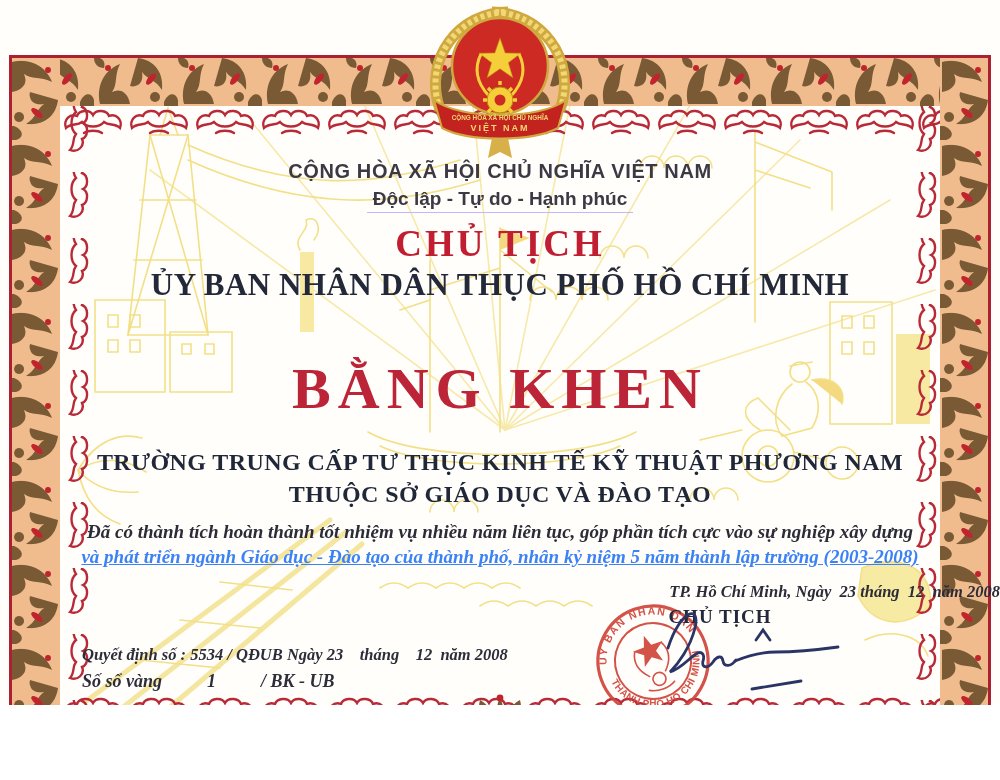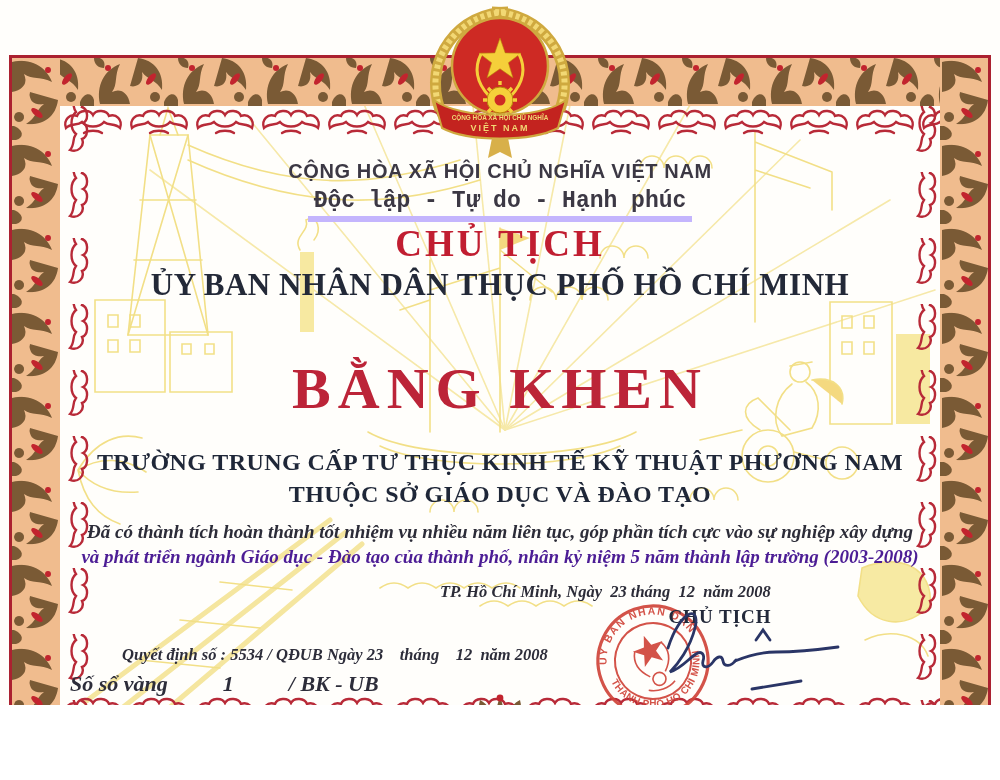--- a/index.html
+++ b/index.html
@@ -11,38 +11,38 @@
 
   
   .frame-line{left:9px;top:55px;width:976px;height:718px;border:3px solid #ab2130;z-index:3;}
   .band{z-index:2;}
   .flourish{z-index:2;}
 
   
   .republic{top:160px;font-family:"Liberation Sans","DejaVu Sans",sans-serif;font-weight:bold;
             font-size:20px;letter-spacing:.6px;color:#3c3844;z-index:6;}
   .motto-wrap{top:188px;z-index:6;}
-  .motto{display:inline-block;font-family:Liberation Mono, monospace;font-weight:bold;
-         font-size:23px;color:#3c3844;border-bottom:6px solid #c4b5fd;padding:0 6px 2px;}
+  .motto{display:inline-block;font-family:Liberation Sans, sans-serif;font-weight:bold;
+         font-size:19px;color:#3c3844;border-bottom:1px solid #c4b5fd;padding:0 6px 2px;}
   .issuer-title{top:222px;font-size:37px;font-weight:bold;color:#c11e31;letter-spacing:3px;z-index:6;}
   .issuer-org{top:267px;font-size:31px;font-weight:bold;color:#232938;letter-spacing:.5px;z-index:6;}
   .issuer-action{top:311px;font-size:27px;font-weight:bold;color:#232938;letter-spacing:10px;z-index:6;}
   .award-title{top:355px;font-size:58px;font-weight:bold;color:#bc2438;letter-spacing:7px;z-index:6;}
   .recipient-1{top:449px;font-size:24px;font-weight:bold;color:#1f2738;letter-spacing:.4px;z-index:6;}
   .recipient-2{top:481px;font-size:24px;font-weight:bold;color:#1f2738;letter-spacing:.4px;z-index:6;}
   .citation-1{top:521px;font-size:19px;font-weight:bold;font-style:italic;color:#2c2c38;z-index:6;}
-  .citation-2{top:546px;font-size:19px;font-weight:bold;font-style:italic;color:#4c1d95;z-index:6;}
-  .place-date{top:582px;left:440px;width:560px;text-align:left;font-size:16.5px;font-weight:bold;
+  .citation-2{top:546px;font-size:19px;font-weight:bold;font-style:italic;color:#3b82f6;z-index:6;text-decoration:underline;}
+  .place-date{top:582px;left:440px;width:560px;text-align:right;font-size:16.5px;font-weight:bold;
               font-style:italic;color:#2c2c38;z-index:6;}
   .sig-title{top:606px;left:440px;width:560px;text-align:center;font-size:19px;font-weight:bold;
              color:#23293a;letter-spacing:1px;z-index:7;}
   .sig-name{top:692px;left:440px;width:560px;text-align:center;font-size:19px;font-weight:bold;
             color:#1f2638;z-index:8;}
-  .registry-1{left:82px;top:645px;font-size:16.5px;font-weight:bold;font-style:italic;color:#2d2d3a;z-index:6;margin-left:40px;}
-  .registry-2{left:70px;top:671px;font-size:22px;font-weight:bold;font-style:italic;color:#2d2d3a;z-index:6;}
+  .registry-1{left:82px;top:645px;font-size:16.5px;font-weight:bold;font-style:italic;color:#2d2d3a;z-index:6;}
+  .registry-2{left:82px;top:671px;font-size:18px;font-weight:bold;font-style:italic;color:#2d2d3a;z-index:6;}
 
   .art{left:0;top:0;z-index:1;}
   .emblem{left:416px;top:2px;z-index:5;}
   .seal{left:592px;top:600px;z-index:6;transform:rotate(-20deg);opacity:.92;}
   .signature{left:640px;top:596px;z-index:7;}
   .medallion{left:450px;top:690px;z-index:4;}
 </style>
 </head>
 <body>
 

